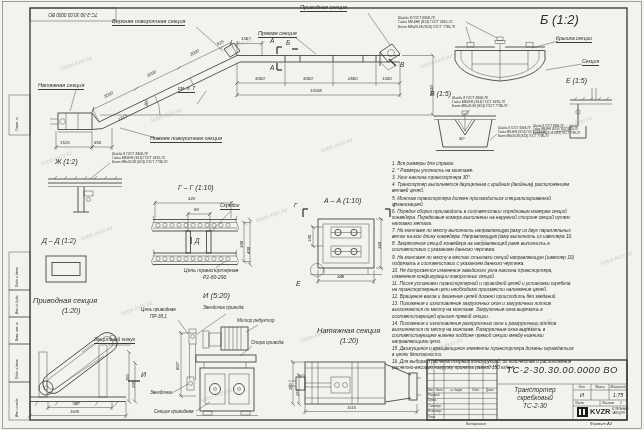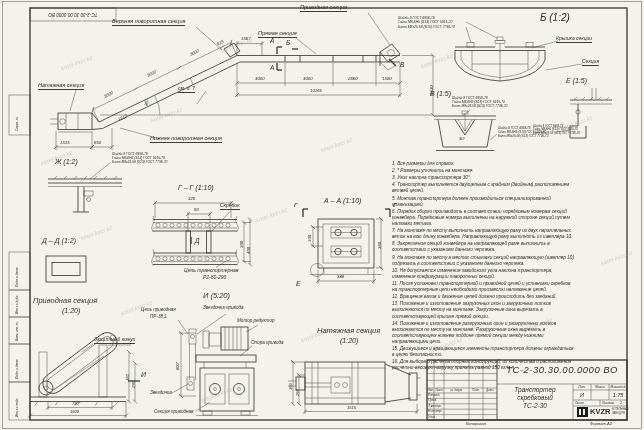--- a/index.html
+++ b/index.html
@@ -507,21 +507,21 @@
 <div>Шайба 8 ГОСТ 6958-78</div>
 <div>Гайка М8-6Н5 (S13) ГОСТ 5915-70</div>
 <div>Болт М8х25.58 (S13) ГОСТ 7796-70</div>
 </div>
 <div class="spec" style="left:112px;top:152px;font-size:3.3px">
 <div>Шайба 8 ГОСТ 6958-78</div>
 <div>Гайка М8-6Н5 (S13) ГОСТ 5915-70</div>
 <div>Болт М8х25.58 (S13) ГОСТ 7796-70</div>
 </div>
 
-<div class="lb" style="left:540px;top:13px;font-size:10px">Б (1:2)</div>
+<div class="lb" style="left:540px;top:13px;font-size:13px">Б (1:2)</div>
 <div class="lb u" style="left:556px;top:36px;font-size:5px">Крышка секции</div>
 <div class="lb u" style="left:582px;top:59px;font-size:5px">Секция</div>
 
 <div class="lb" style="left:430px;top:90px;font-size:7px">В (1:5)</div>
 <div class="lb" style="left:459px;top:137px;font-size:4px">90°</div>
 
 <div class="lb" style="left:566px;top:77px;font-size:7px">Е (1:5)</div>
 <div class="lb" style="left:55px;top:158px;font-size:7px">Ж (1:2)</div>
 
 <div class="lb" style="left:178px;top:184px;font-size:7px">Г – Г (1:10)</div>

